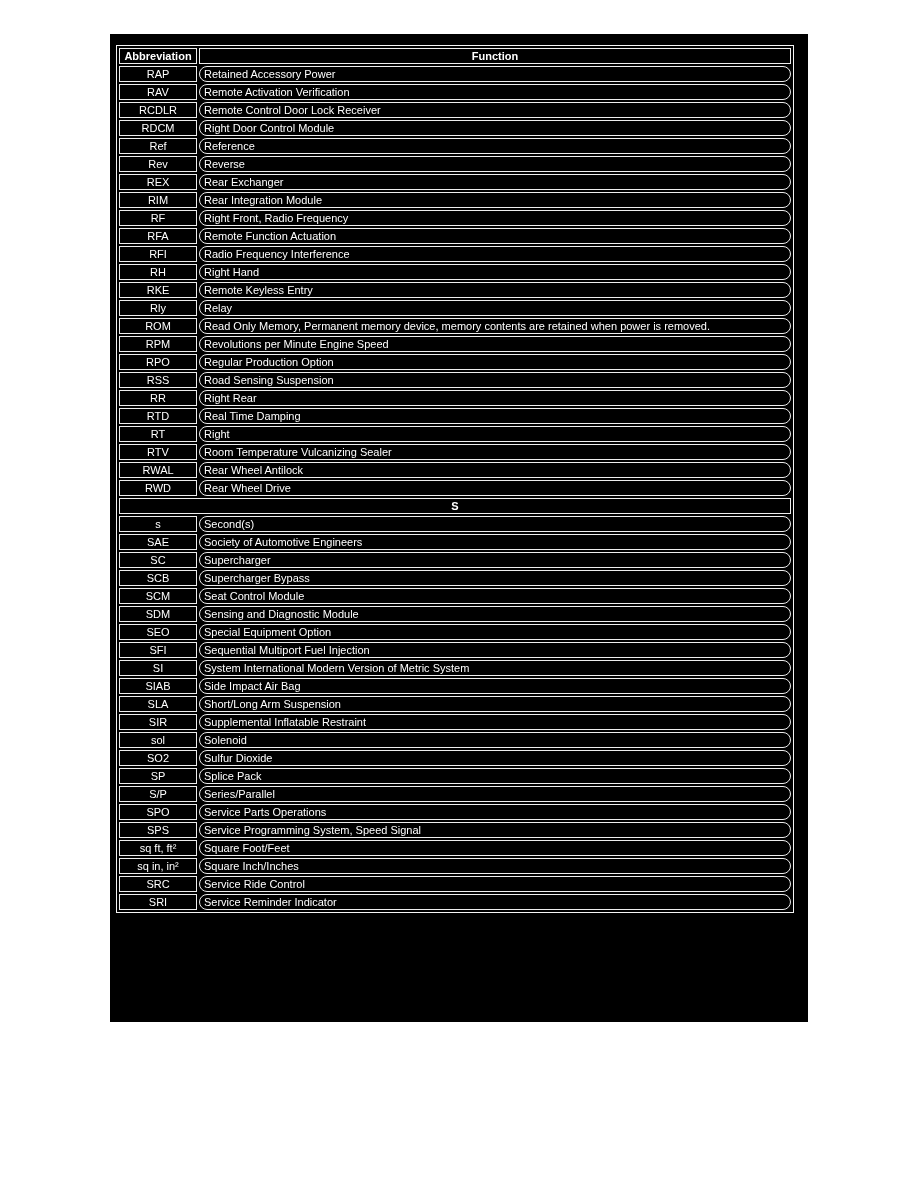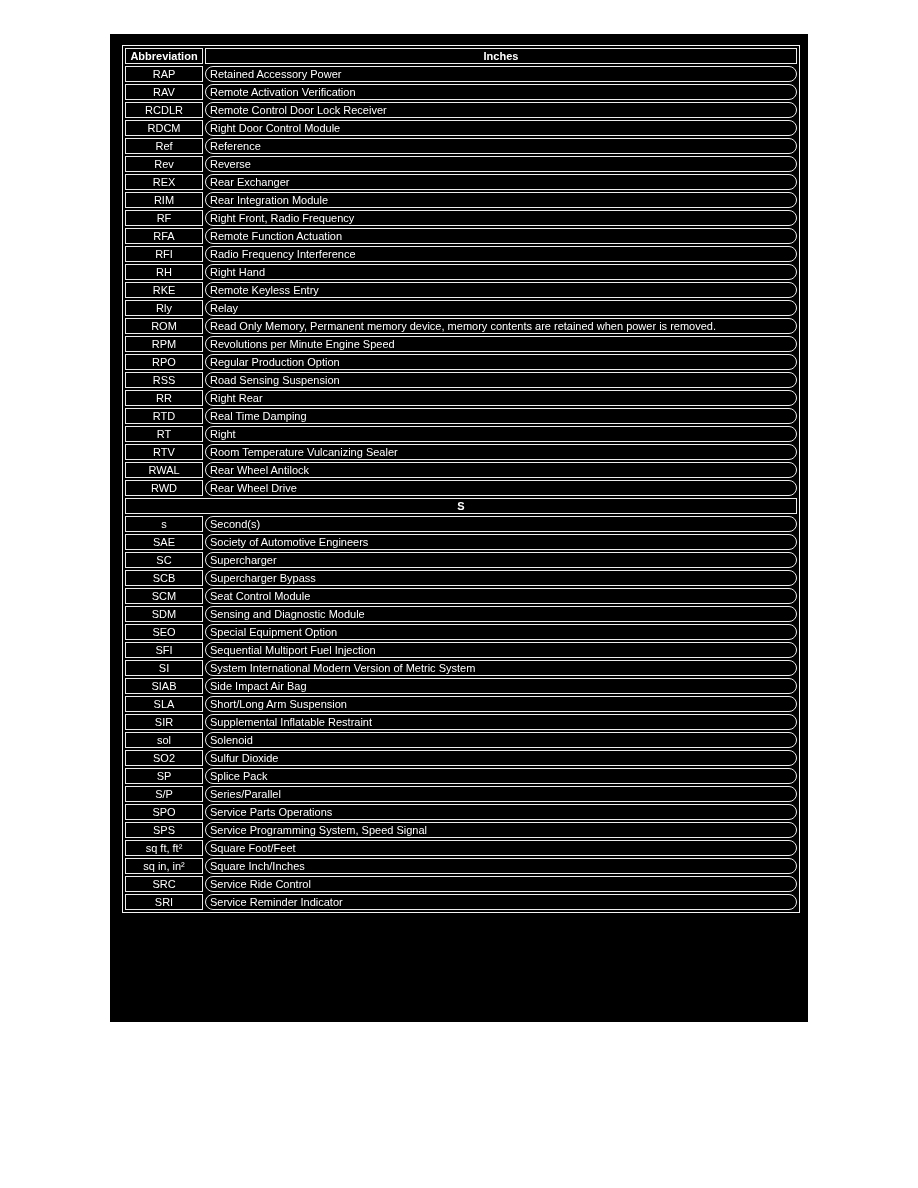--- a/index.html
+++ b/index.html
@@ -18,21 +18,21 @@
     overflow: hidden;
   }
   .black-panel {
     position: absolute;
     left: 110px;
     top: 34px;
     width: 698px;
     height: 988px;
     background: #000000;
     box-sizing: border-box;
-    padding: 11px 10px 10px 12px;
+    padding: 11px 10px 10px 6px;
   }
   table.abbr-table {
     width: 678px;
     border-collapse: separate;
     border-spacing: 2px;
     background: #000000;
     border: 1px solid #f5f5f5;
     table-layout: fixed;
   }
   table.abbr-table td, table.abbr-table th {
@@ -73,21 +73,21 @@
 <div class="page">
   <div class="black-panel">
     <table class="abbr-table">
       <colgroup>
         <col class="c-abbr">
         <col class="c-meaning">
       </colgroup>
       <thead>
         <tr>
           <th class="hdr">Abbreviation</th>
-          <th class="hdr">Inches</th>
+          <th class="hdr">Function</th>
         </tr>
       </thead>
       <tbody id="table-body">
 
       <tr>
             <td class="abbr">RAP</td>
             <td class="meaning">Retained Accessory Power</td>
           </tr>
           <tr>
             <td class="abbr">RAV</td>

